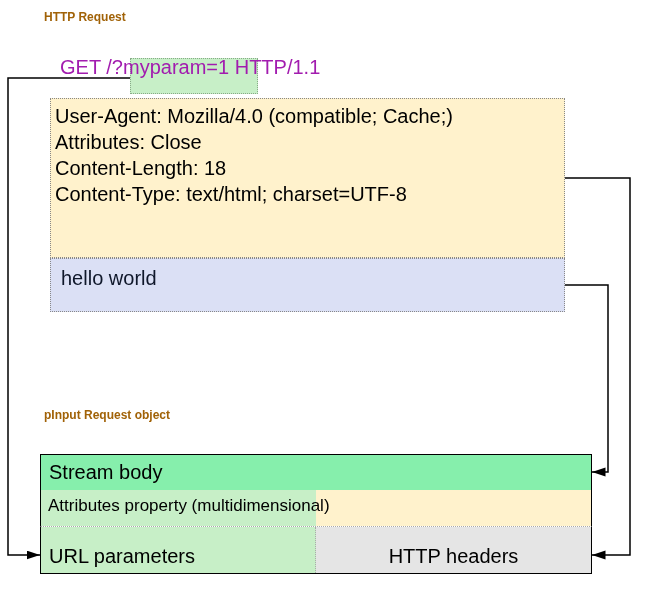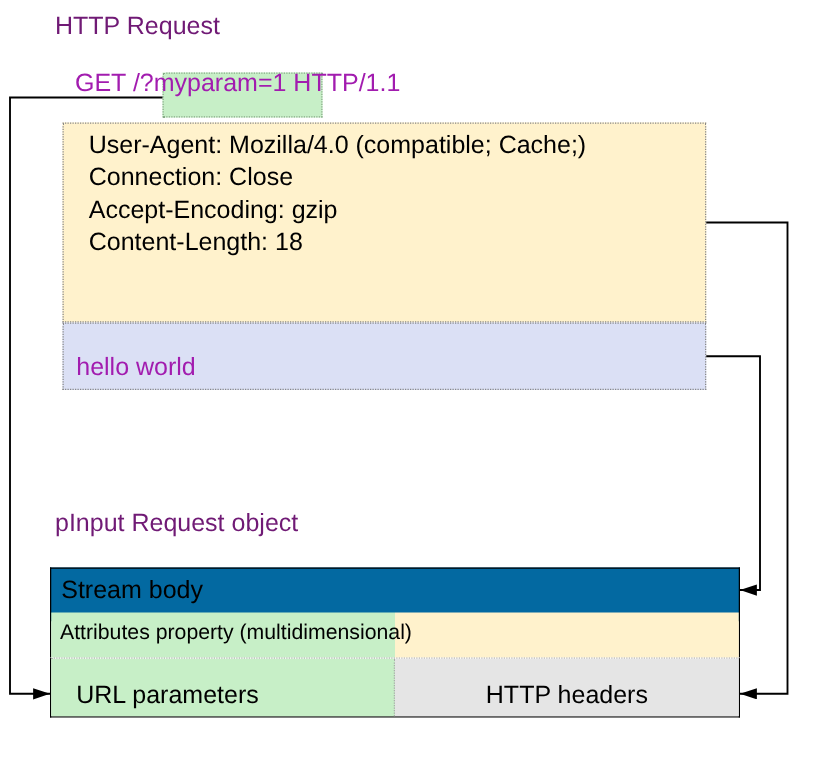--- a/index.html
+++ b/index.html
@@ -5,23 +5,23 @@
   * { box-sizing: border-box; margin: 0; padding: 0; }
   body {
     width: 652px;
     height: 616px;
     background: #fff;
     font-family: Arial, Helvetica, sans-serif;
     position: relative;
   }
   .title {
     position: absolute;
-    font-weight: normal;
-    font-size: 20px;
-    color: #701a75;
+    font-weight: bold;
+    font-size: 12px;
+    color: #a16207;
   }
   .box {
     position: absolute;
     border: 1px dotted #888;
   }
   .param-highlight {
     position: absolute;
     left: 130px;
     top: 58px;
     width: 128px;
@@ -36,42 +36,42 @@
     font-size: 20px;
     color: #a21caf;
     z-index: 2;
   }
   .headers-box {
     left: 50px;
     top: 98px;
     width: 515px;
     height: 160px;
     background: #fff2cc;
-    padding: 4px 20px;
+    padding: 4px 4px;
     font-size: 20px;
     line-height: 26px;
     color: #000;
   }
   .body-box {
     left: 50px;
     top: 258px;
     width: 515px;
     height: 54px;
     background: #dbe0f5;
-    padding: 24px 10px;
+    padding: 8px 10px;
     font-size: 20px;
-    color: #a21caf;
+    color: #0f172a;
   }
   .stream-body {
     position: absolute;
     left: 40px;
     top: 454px;
     width: 552px;
     height: 43px;
-    background: #0369a1;
+    background: #86efac;
     border: 1px solid #000;
     border-bottom: none;
     padding: 6px 8px;
     font-size: 20px;
   }
   .attrs-row {
     position: absolute;
     left: 40px;
     top: 490px;
     width: 552px;
@@ -109,21 +109,21 @@
     height: 48px;
     border: 1px solid #000;
     border-top: 1px dotted #aaa;
     display: flex;
     font-size: 20px;
   }
   .params-left {
     background: #c7efc7;
     width: 50%;
     height: 100%;
-    padding: 18px 20px 6px;
+    padding: 18px 8px 6px;
     border-right: 1px dotted #aaa;
   }
   .params-right {
     background: #e5e5e5;
     width: 50%;
     height: 100%;
     padding: 18px 8px 6px;
     text-align: center;
   }
   svg.connectors {
@@ -136,23 +136,23 @@
 </head>
 <body>
 
 <div class="title" style="left:44px; top:10px;">HTTP Request</div>
 
 <div class="param-highlight"></div>
 <div class="request-line">GET /?myparam=1 HTTP/1.1</div>
 
 <div class="box headers-box">
   <div>User-Agent: Mozilla/4.0 (compatible; Cache;)</div>
-  <div>Connection: Close</div>
-  <div>Accept-Encoding: gzip</div>
+  <div>Attributes: Close</div>
   <div>Content-Length: 18</div>
+  <div>Content-Type: text/html; charset=UTF-8</div>
 </div>
 
 <div class="box body-box">hello world</div>
 
 <div class="title" style="left:44px; top:408px;">pInput Request object</div>
 
 <div class="stream-body">Stream body</div>
 
 <div class="attrs-row">
   <div class="attrs-left"></div>

